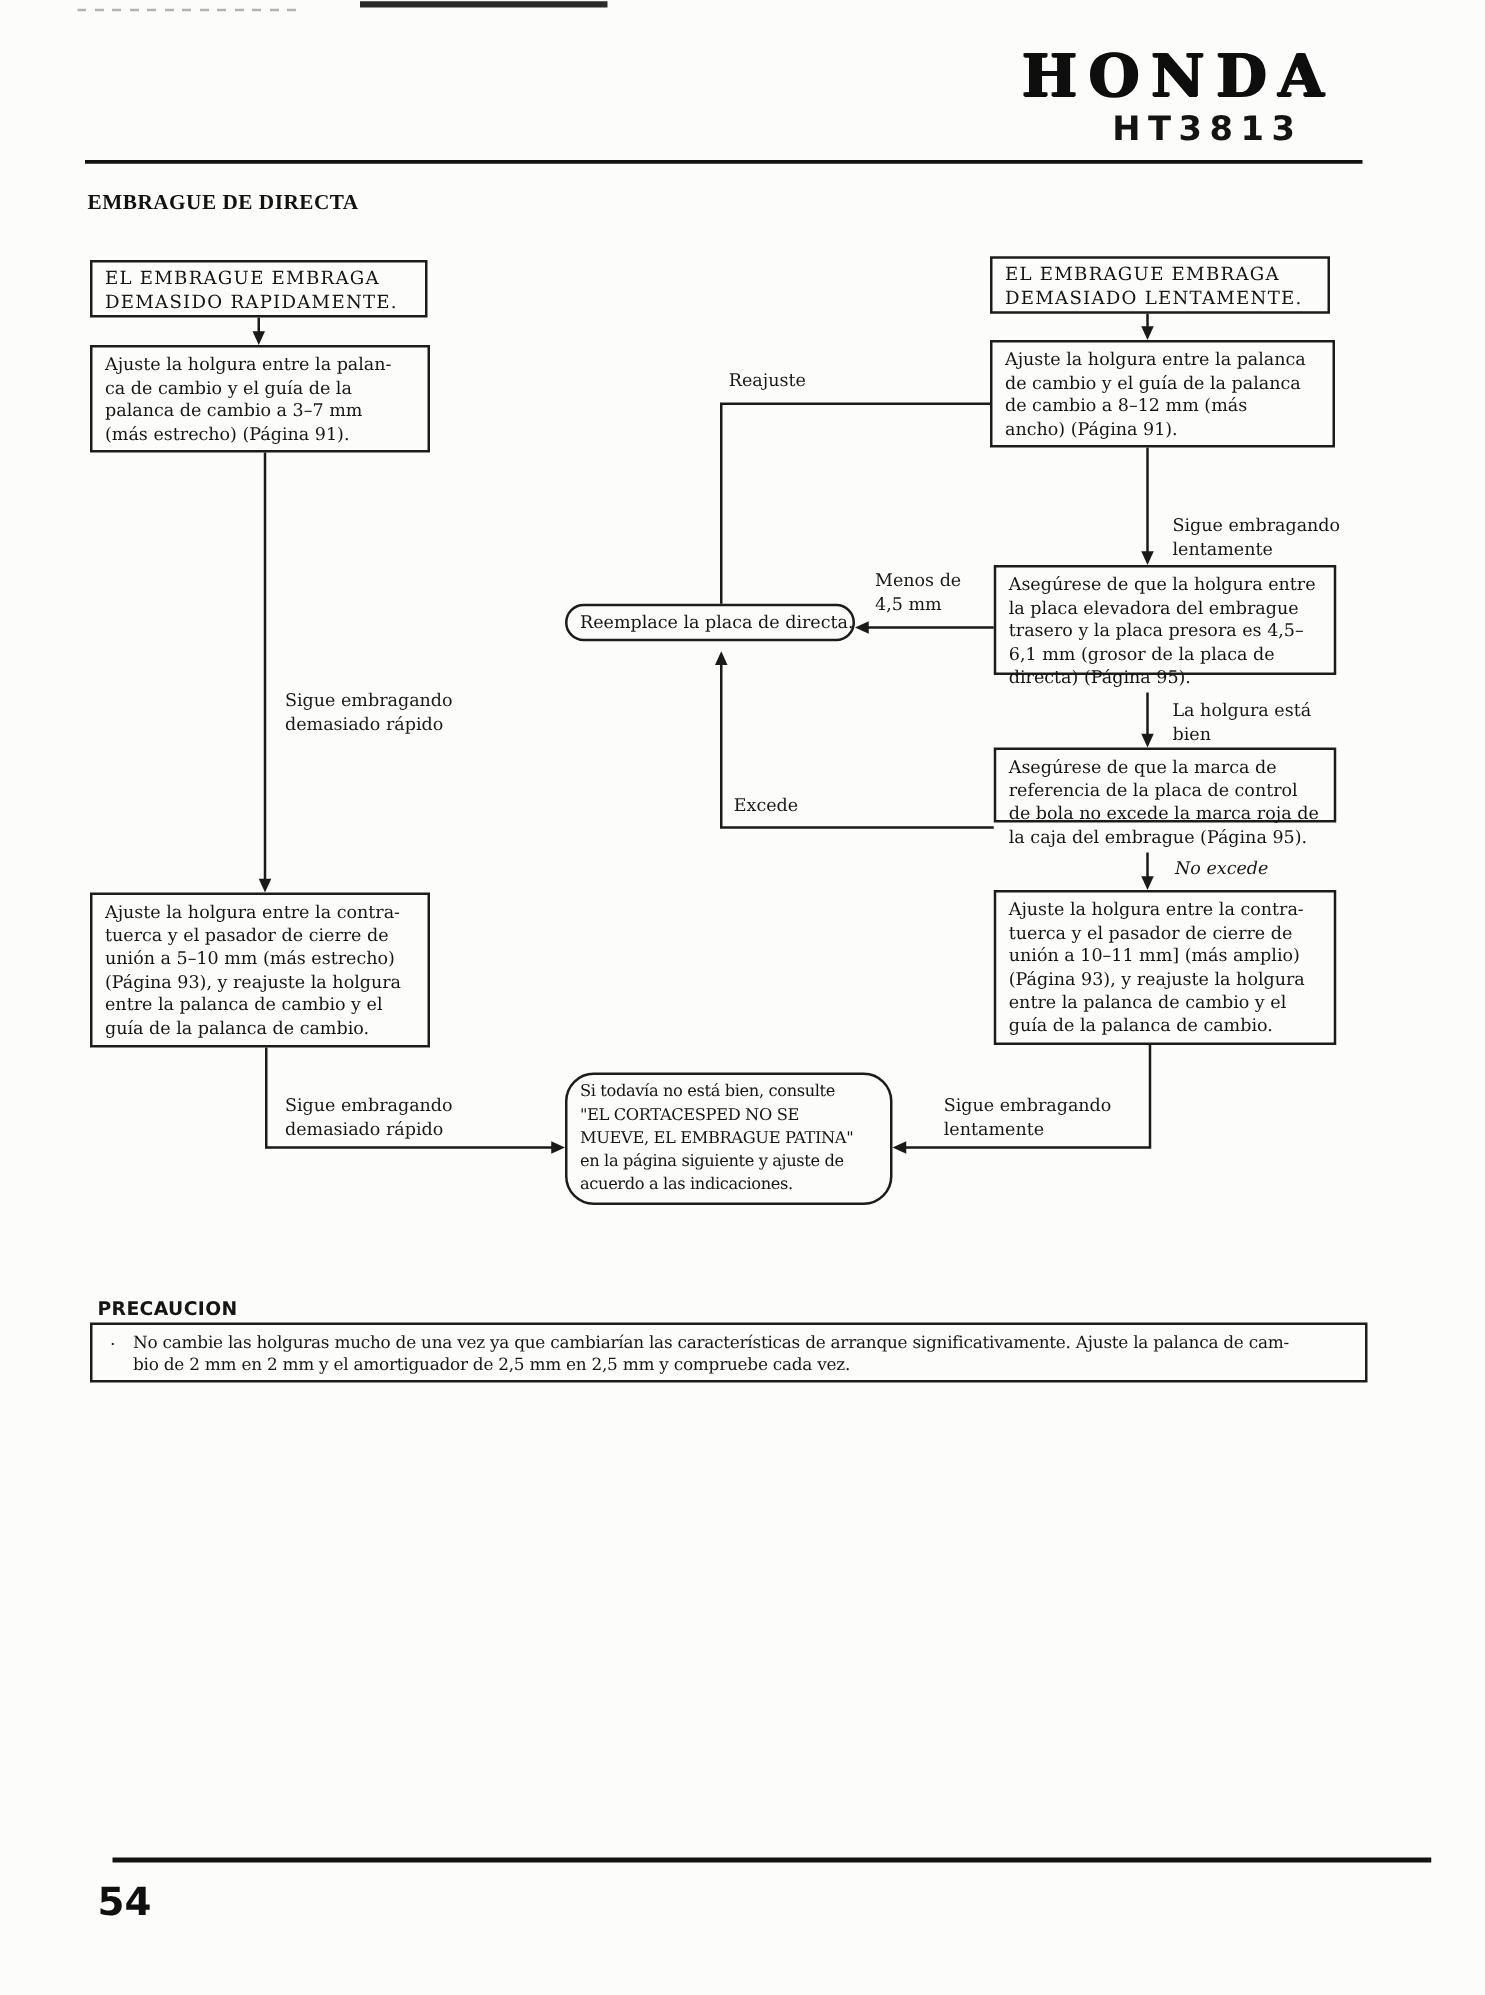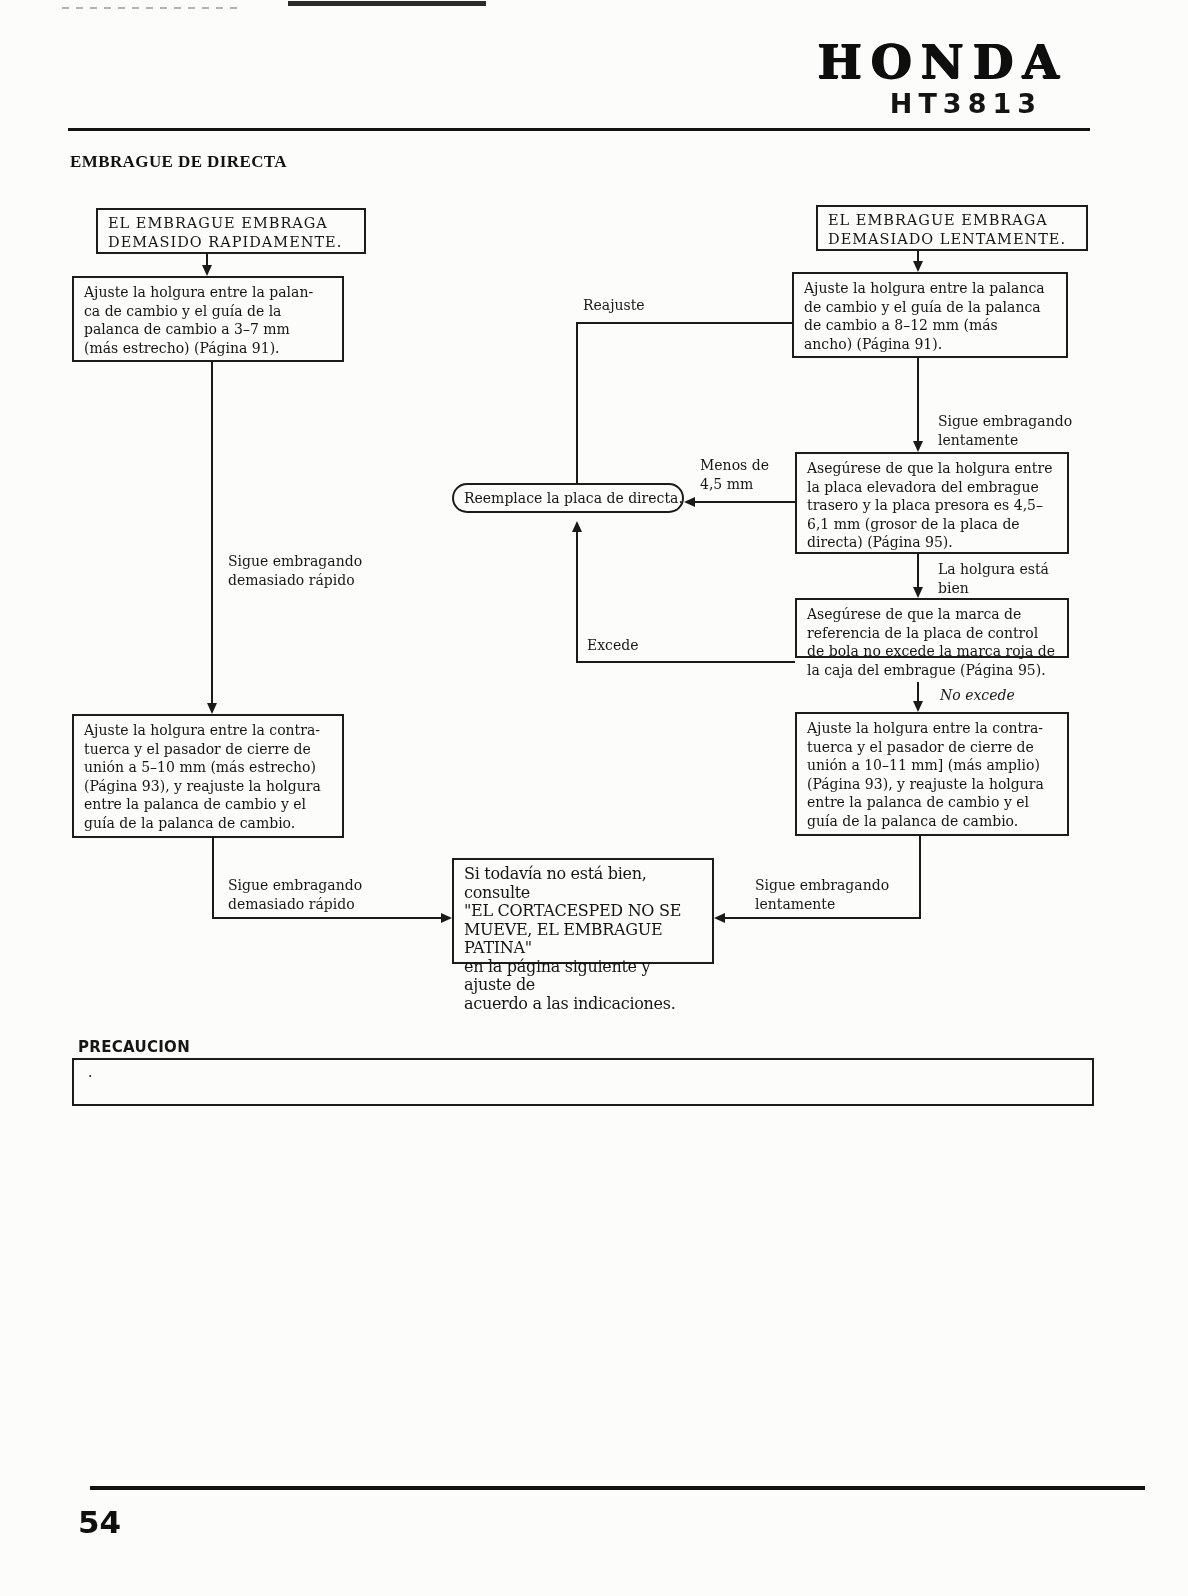--- a/index.html
+++ b/index.html
@@ -34,26 +34,26 @@
     position:absolute;
     border:2px solid #1c1c1c;
     background:transparent;
     padding:5px 10px 4px 10px;
     font-size:14px; line-height:18.5px;
     white-space:pre-line;
     color:#151515;
     box-sizing:border-box;
   }
   .fbox.caps{
-    font-size:14.5px; letter-spacing:1px; line-height:19px; padding-top:4px;margin-left:24px;
+    font-size:14.5px; letter-spacing:1px; line-height:19px; padding-top:4px;
   }
   .fbox.center{
     display:flex; align-items:center; white-space:nowrap; padding-top:0; padding-bottom:0;
   }
-  .fbox.tight{ font-size:16px; letter-spacing:-0.3px; }
+  .fbox.tight{ font-size:13px; letter-spacing:-0.3px;border-radius:23px; }
   .lbl{
     position:absolute;
     font-size:14px; line-height:19px;
     white-space:pre-line; color:#181818;
   }
   
   .prec-head{
     position:absolute; left:78px; top:1038px;
     font-family:"DejaVu Sans", sans-serif;
     font-weight:bold; font-size:15px; letter-spacing:0.3px;
@@ -133,21 +133,21 @@
 (Página 93), y reajuste la holgura
 entre la palanca de cambio y el
 guía de la palanca de cambio.</div>
 
 <div class="fbox caps" style="left:792px;top:205px;width:272px;height:46px;">EL EMBRAGUE EMBRAGA
 DEMASIADO LENTAMENTE.</div>
 <div class="fbox" style="left:792px;top:272px;width:276px;height:86px;">Ajuste la holgura entre la palanca
 de cambio y el guía de la palanca
 de cambio a 8–12 mm (más
 ancho) (Página 91).</div>
-<div class="fbox" style="left:795px;top:452px;width:274px;height:102px;">Asegúrese de que la holgura entre
+<div class="fbox" style="left:795px;top:452px;width:274px;height:88px;">Asegúrese de que la holgura entre
 la placa elevadora del embrague
 trasero y la placa presora es 4,5–
 6,1 mm (grosor de la placa de
 directa) (Página 95).</div>
 <div class="fbox" style="left:795px;top:598px;width:274px;height:60px;">Asegúrese de que la marca de
 referencia de la placa de control
 de bola no excede la marca roja de
 la caja del embrague (Página 95).</div>
 <div class="fbox" style="left:795px;top:712px;width:274px;height:124px;">Ajuste la holgura entre la contra-
 tuerca y el pasador de cierre de
@@ -175,16 +175,18 @@
 <div class="lbl" style="left:228px;top:552px;">Sigue embragando
 demasiado rápido</div>
 <div class="lbl" style="left:228px;top:876px;">Sigue embragando
 demasiado rápido</div>
 <div class="lbl" style="left:755px;top:876px;">Sigue embragando
 lentamente</div>
 
 <div class="prec-head">PRECAUCION</div>
 <div class="prec-box">
   <span class="prec-bullet">·</span>
+  <span class="prec-text">No cambie las holguras mucho de una vez ya que cambiarían las características de arranque significativamente. Ajuste la palanca de cam-
+bio de 2 mm en 2 mm y el amortiguador de 2,5 mm en 2,5 mm y compruebe cada vez.</span>
 </div>
 
 <div class="hrule" style="left:90px;top:1486px;width:1055px;height:4px;"></div>
 <div class="page-num">54</div>
 
 </body></html>

